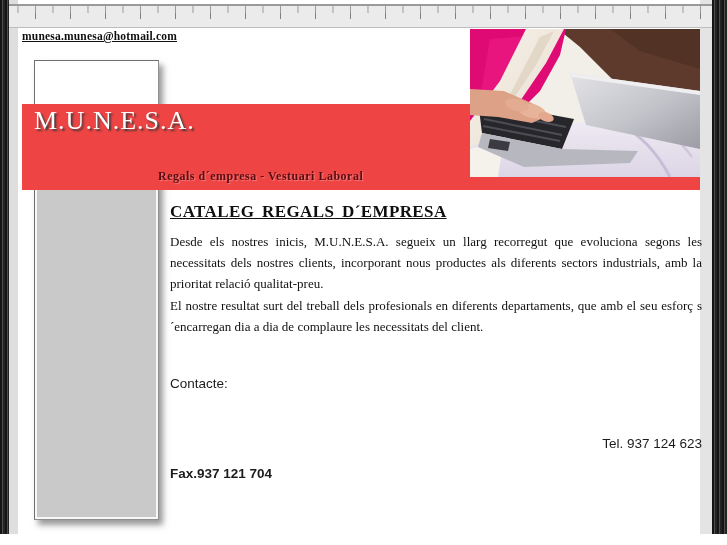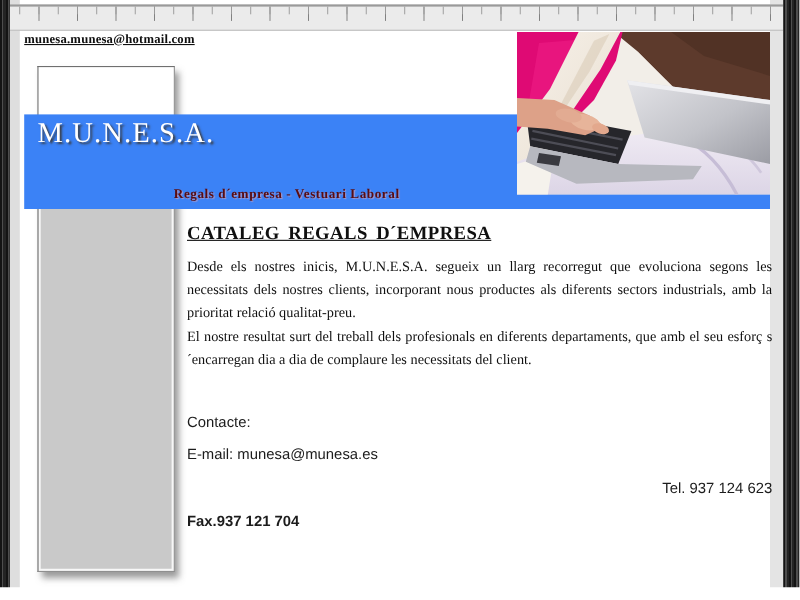--- a/index.html
+++ b/index.html
@@ -31,21 +31,21 @@
   .top-link { position:absolute; left:22px; top:30px; font-size:11.5px; font-weight:bold;
               color:#0f0f0f; text-decoration:underline; cursor:pointer; letter-spacing:.2px; z-index:8; }
 
   
   .side-box { position:absolute; left:34px; top:60px; width:125px; height:460px; z-index:6;
     background:linear-gradient(#ffffff 0,#ffffff 44px,#c9c9c9 44px,#c9c9c9 100%);
     border:1px solid #8f8f8f; border-top-color:#6f6f6f; border-left-color:#6f6f6f;
     box-shadow:inset 0 0 0 2px rgba(255,255,255,.85), 4px 5px 6px rgba(70,70,70,.55); }
 
   
-  .banner { position:absolute; left:22px; top:104px; width:678px; height:86px; background:#3b82f6; z-index:7; }
+  .banner { position:absolute; left:22px; top:104px; width:678px; height:86px; background:#ef4444; z-index:7; }
   .banner-title { position:absolute; left:12px; top:2px; font-size:26px; color:#ffffff;
     letter-spacing:1px; text-shadow:2px 2px 2px #3a3a3a; }
   .banner-subtitle { position:absolute; left:136px; bottom:6px; font-size:12px; font-weight:bold;
     color:#580d12; letter-spacing:.5px; text-shadow:1px 1px 1px rgba(255,170,170,.55); }
 
   
   .photo { position:absolute; left:470px; top:29px; width:230px; height:148px; z-index:9; overflow:hidden; }
 
   
   .content-heading { position:absolute; left:170px; top:202px; width:532px; font-size:17px; font-weight:bold;
@@ -139,17 +139,16 @@
   </div>
 
   <div class="content-heading">CATALEG REGALS D´EMPRESA</div>
 
   <div class="para para-2">El nostre resultat surt del treball dels profesionals en diferents departaments, que amb el seu esforç s´encarregan dia a dia de complaure les necessitats del client.</div>
   <div class="para para-1">Desde els nostres inicis, M.U.N.E.S.A. segueix un llarg recorregut que evoluciona segons les necessitats dels nostres clients, incorporant nous productes als diferents sectors industrials, amb la prioritat relació qualitat-preu.</div>
 
   <div class="contact-line c-label">Contacte:</div>
 
 
-  <div class="contact-line c-email2">E-mail: munesa@munesa.es</div>
   <div class="contact-line c-tel">Tel. 937 124 623</div>
   <div class="contact-line c-fax">Fax.937 121 704</div>
 
 </div>
 
 </body></html>

